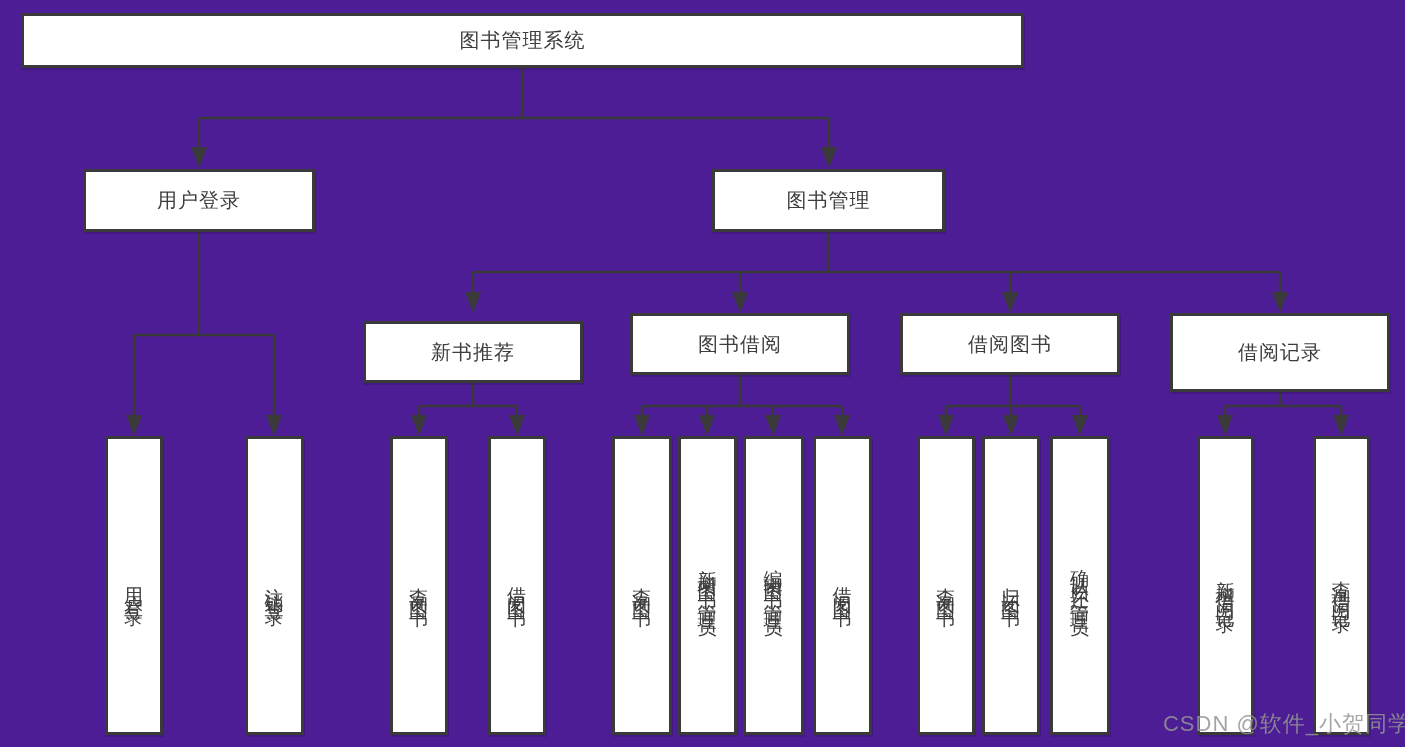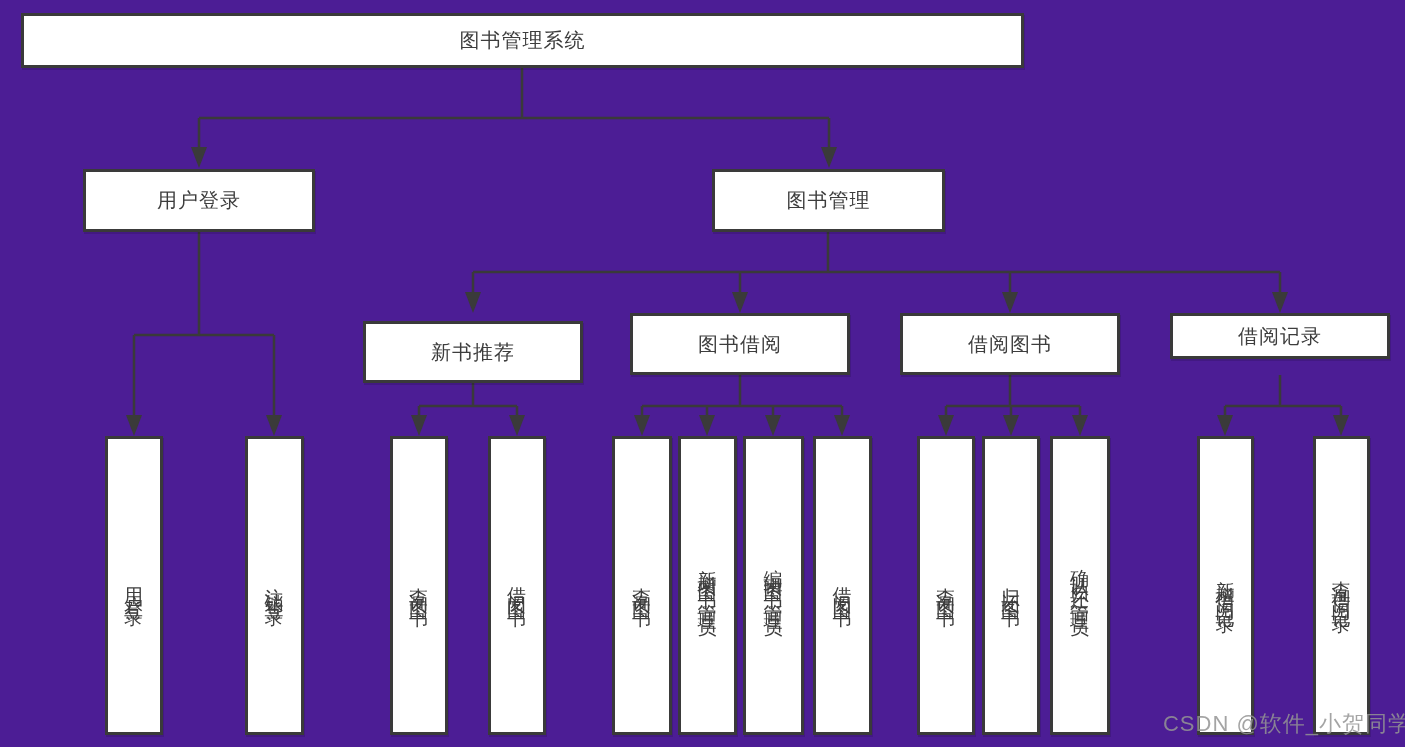--- a/index.html
+++ b/index.html
@@ -24,21 +24,21 @@
   }
   
   #n-root{left:21px;top:13px;width:1003px;height:55px;}
   
   #n-user-login{left:83px;top:169px;width:232px;height:63px;}
   #n-book-mgmt{left:712px;top:169px;width:233px;height:63px;font-family:Liberation Serif, serif;}
   
   #n-new-book{left:363px;top:313px;width:220px;height:62px;margin-top:8px;}
   #n-book-borrow{left:630px;top:313px;width:220px;height:62px;justify-content:center;}
   #n-current-borrow{left:900px;top:313px;width:220px;height:62px;}
-  #n-borrow-records{left:1170px;top:313px;width:220px;height:46px;}
+  #n-borrow-records{left:1170px;top:313px;width:220px;height:79px;}
   
   #l-a1{left:105px;top:436px;width:58px;height:299px;}
   #l-a2{left:245px;top:436px;width:59px;height:299px;}
   #l-b1{left:390px;top:436px;width:58px;height:299px;}
   #l-b2{left:488px;top:436px;width:58px;height:299px;}
   #l-c1{left:612px;top:436px;width:60px;height:299px;}
   #l-c2{left:678px;top:436px;width:59px;height:299px;}
   #l-c3{left:743px;top:436px;width:61px;height:299px;}
   #l-c4{left:813px;top:436px;width:59px;height:299px;}
   #l-d1{left:917px;top:436px;width:58px;height:299px;}

